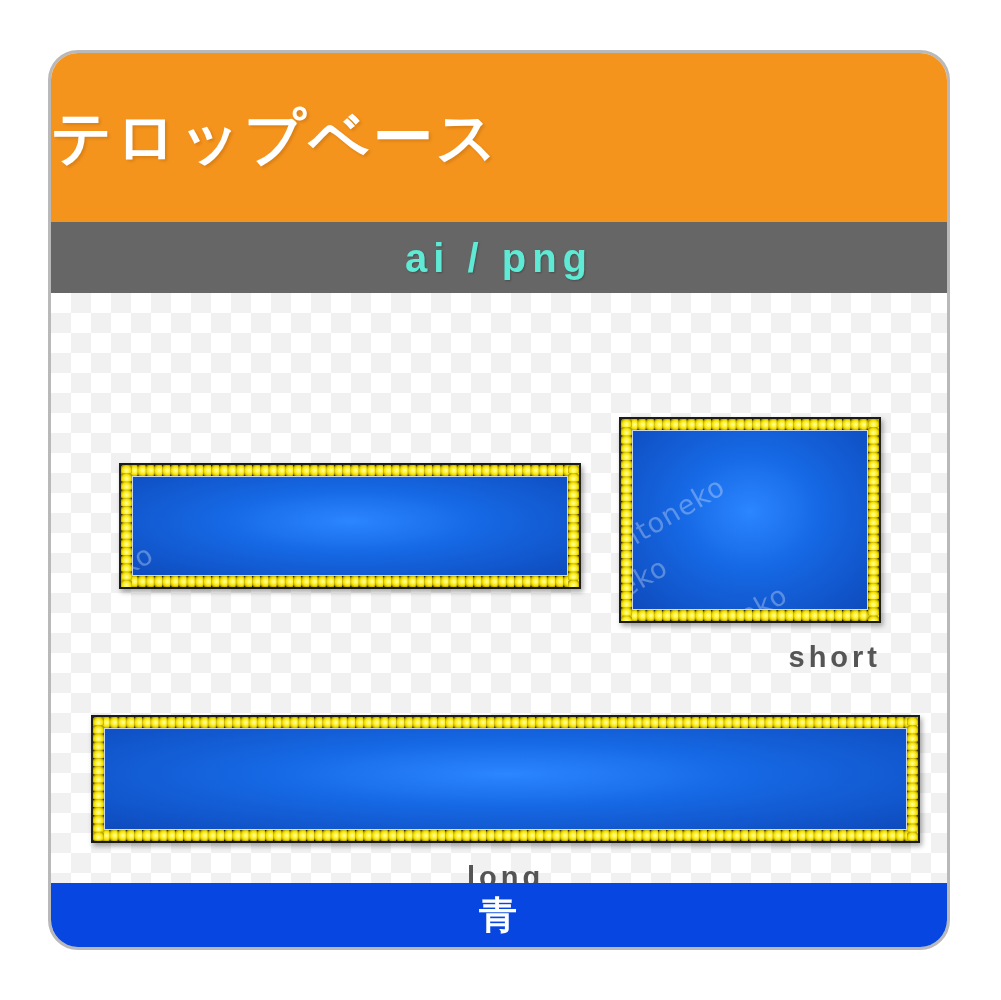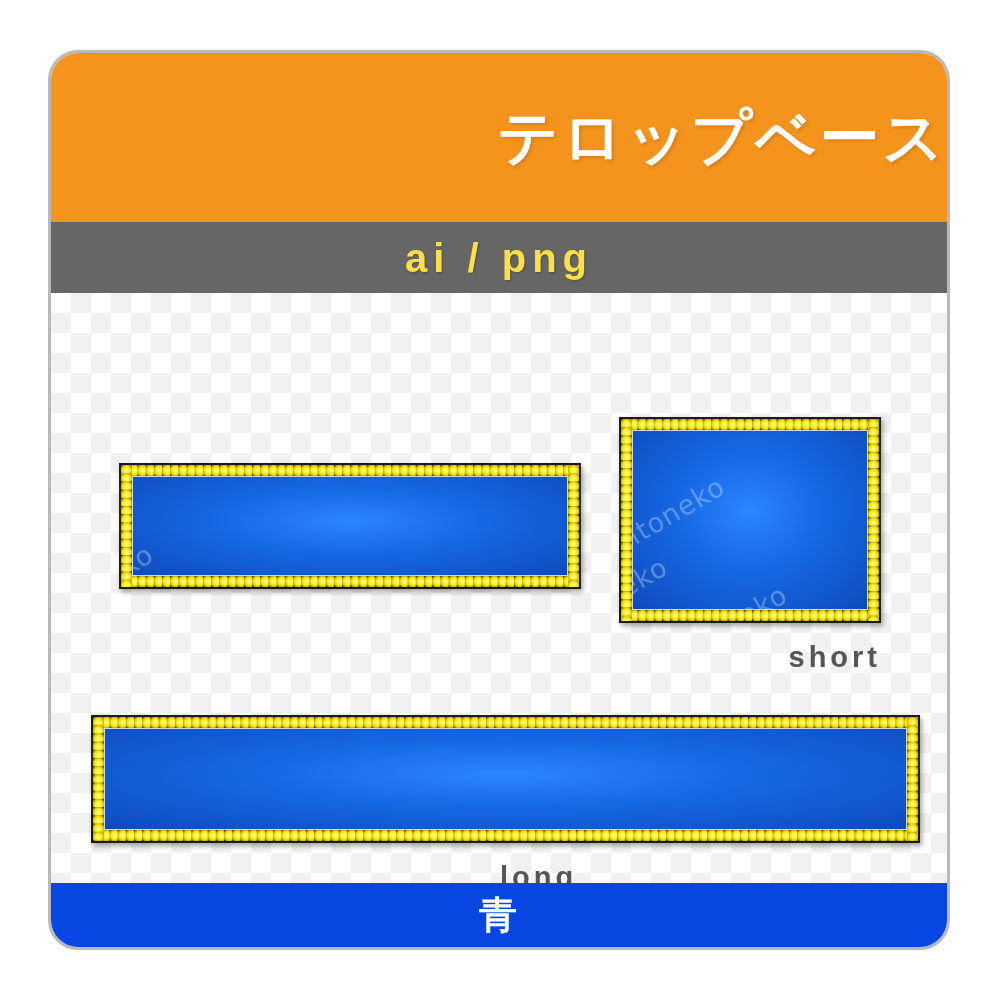--- a/index.html
+++ b/index.html
@@ -30,21 +30,21 @@
 
   
   #header {
     position: absolute;
     left: 0; top: 0;
     width: 100%;
     height: 169px;
     background: #f5941d;
     display: flex;
     align-items: center;
-    justify-content: flex-end;
+    justify-content: flex-start;
   }
   #header-title {
     color: #ffffff;
     font-size: 60px;
     font-weight: bold;
     letter-spacing: 3px;
     line-height: 1;
     text-shadow: 2px 2px 3px rgba(120,60,0,0.22);
     white-space: nowrap;
   }
@@ -54,21 +54,21 @@
     position: absolute;
     left: 0; top: 169px;
     width: 100%;
     height: 71px;
     background: #666666;
     display: flex;
     align-items: center;
     justify-content: center;
   }
   #subtitle-text {
-    color: #fde047;
+    color: #5eead4;
     font-size: 40px;
     font-weight: bold;
     letter-spacing: 6px;
     line-height: 1;
     white-space: nowrap;
     text-shadow: 1px 1px 2px rgba(0,0,0,0.25);
   }
 
   
   #canvas-area {
@@ -173,21 +173,21 @@
     position: absolute;
     color: #555555;
     font-size: 29px;
     font-weight: bold;
     letter-spacing: 4px;
     line-height: 1;
     white-space: nowrap;
   }
   #caption-middle { left: 68px;  top: 350px; width: 462px; text-align: center; }
   #caption-short  { left: 568px; top: 350px; width: 262px; text-align: right; }
-  #caption-long   { left: 40px;  top: 570px; width: 829px; text-align: center; margin-left: 33px; }
+  #caption-long   { left: 40px;  top: 570px; width: 829px; text-align: center; }
 
   
   #sample-note {
     position: absolute;
     right: 16px;
     top: 612px;
     color: #222222;
     font-size: 17px;
     line-height: 1;
     white-space: nowrap;

